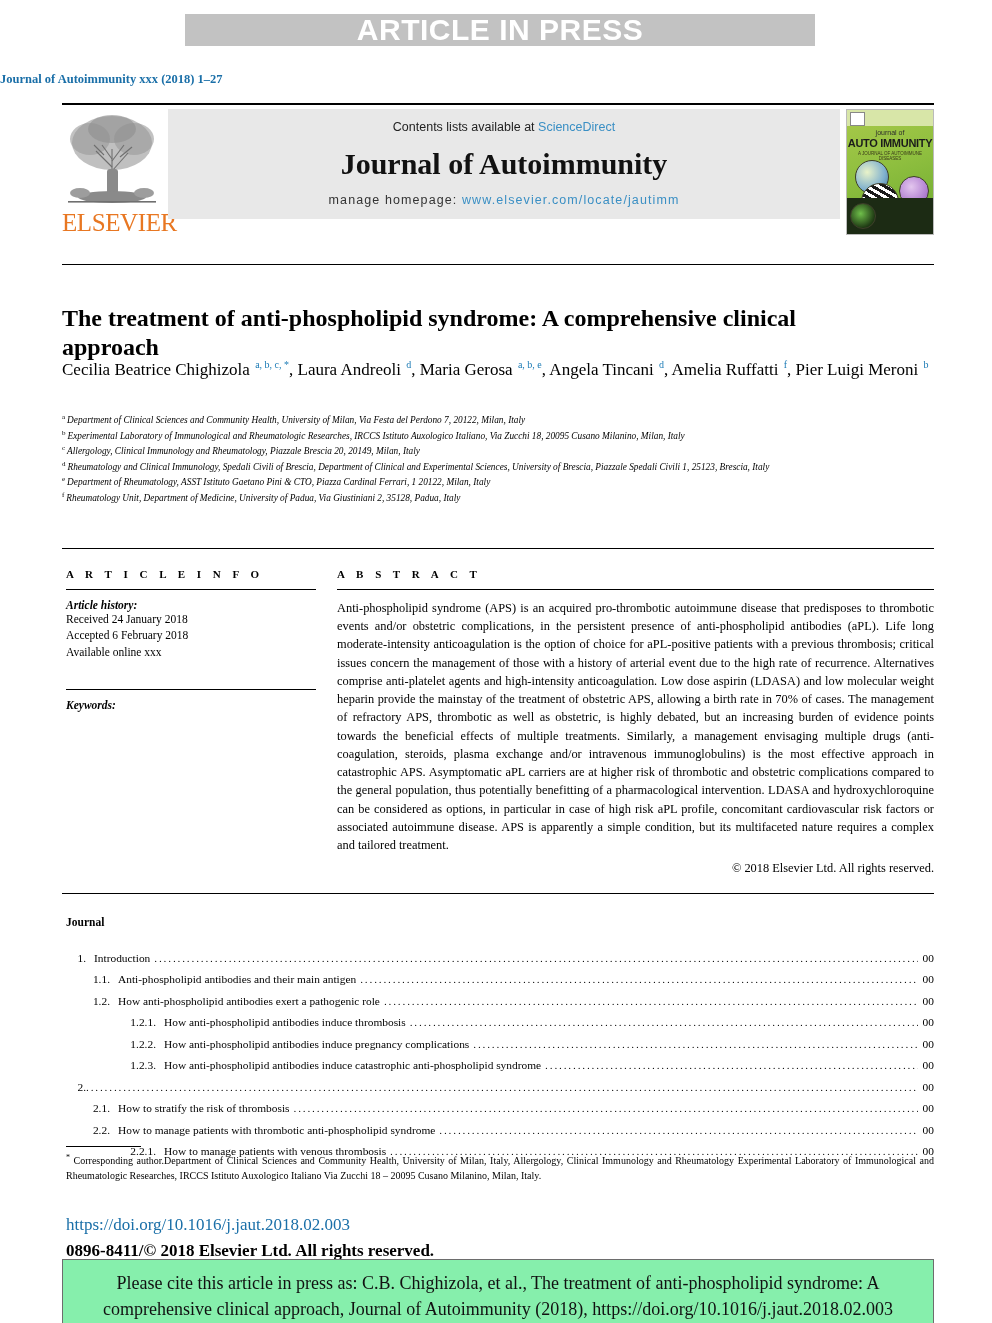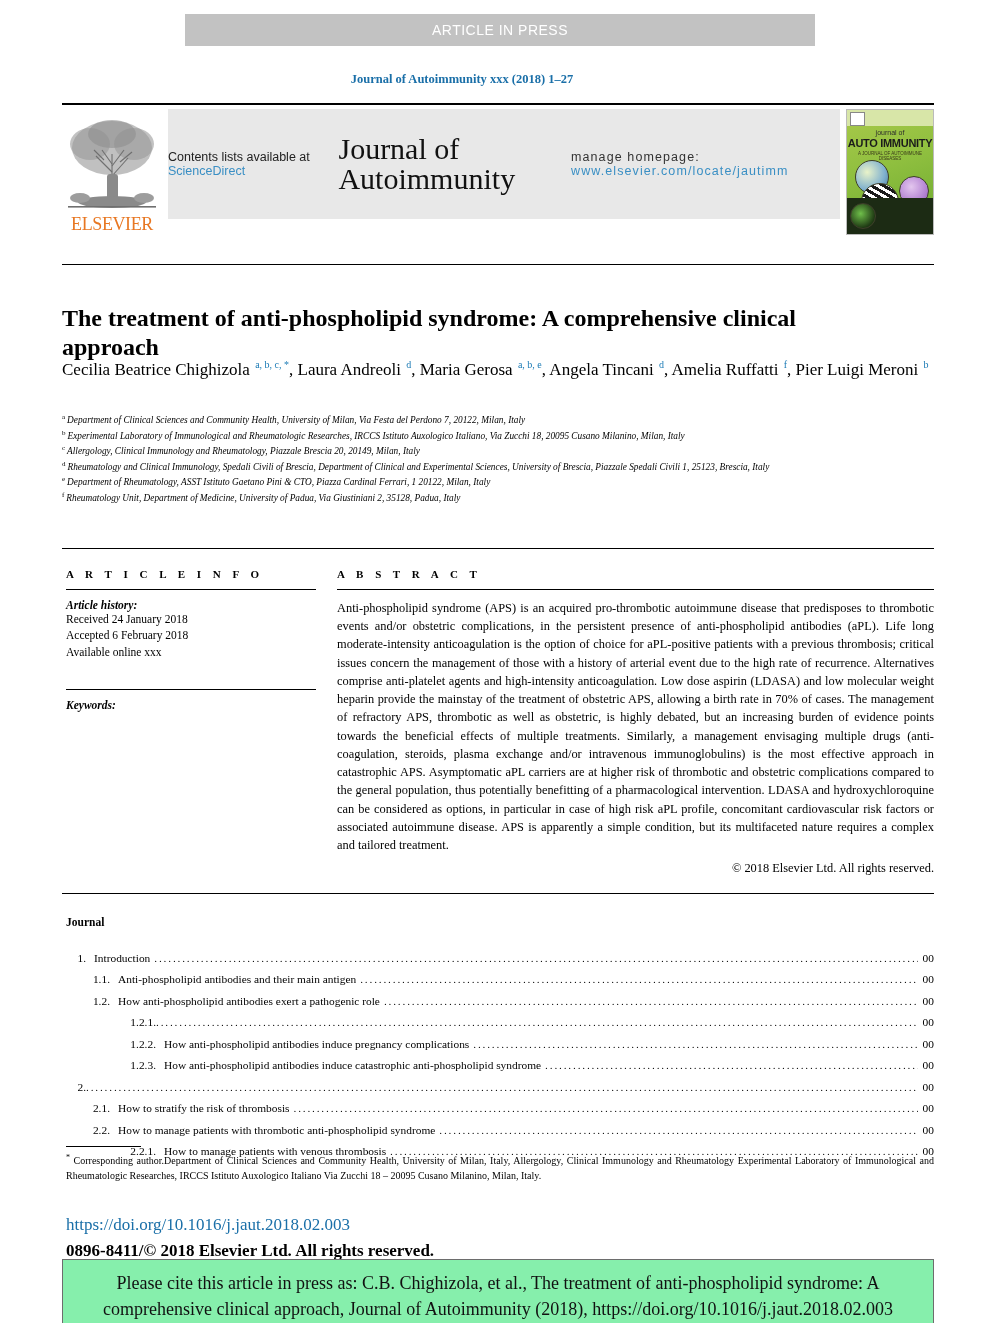--- a/index.html
+++ b/index.html
@@ -24,32 +24,32 @@
     width: 630px;
     height: 32px;
     background: #c2c2c2;
     display: flex;
     align-items: center;
     justify-content: center;
   }
   .press-banner-text {
     color: #ffffff;
     font-family: "Liberation Sans", sans-serif;
-    font-weight: normal;
-    font-size: 14px;
+    font-weight: bold;
+    font-size: 30px;
     letter-spacing: 0.5px;
   }
 
   
   .journal-ref {
     position: absolute;
     top: 72px;
     left: 0;
     width: 924px;
-    text-align: center;
+    text-align: left;
     color: #1a6fa8;
     font-family: "Liberation Serif", serif;
     font-weight: bold;
     font-size: 12.5px;
   }
 
   
   .masthead {
     position: absolute;
     left: 62px;
@@ -69,53 +69,54 @@
     align-items: center;
     padding-bottom: 2px;
   }
   .elsevier-tree {
     width: 96px;
     height: 100px;
   }
   .elsevier-word {
     color: #e87722;
     font-family: "Liberation Serif", serif;
-    font-size: 18px;
+    font-size: 25px;
     letter-spacing: -0.4px;
     line-height: 1;
     margin-top: 1px;
     width: 100px;
     text-align: center;
   }
   .masthead-center {
     flex: 1 1 auto;
     background: #e8e8e8;
     margin-left: 6px;
     margin-right: 6px;
     display: flex;
-    flex-direction: row;
+    flex-direction: column;
     justify-content: space-between;
     align-items: center;
     padding: 11px 0 12px 0;
     height: 110px;
     box-sizing: border-box;
   }
   .contents-line {
     font-family: "Liberation Sans", sans-serif;
     font-size: 12.5px;
     color: #222;
   }
   .contents-line .sd-link {
     color: #3a8fc4;
   }
   .journal-name {
     font-family: "Liberation Serif", serif;
     font-size: 30px;
     color: #111;
     line-height: 1;
+    font-weight: bold;
   }
   .homepage-line {
     font-family: "Liberation Sans", sans-serif;
     font-size: 12.5px;
     color: #333;
     letter-spacing: 1.1px;
   }
   .homepage-line .hp-url {
     color: #3a8fc4;
   }
@@ -526,20 +527,21 @@
       <span class="toc-page">00</span>
     </div>
     <div class="toc-row lvl2">
       <span class="toc-num">1.2.</span>
       <span class="toc-label">How anti-phospholipid antibodies exert a pathogenic role</span>
       <span class="toc-dots">............................................................................................................................................................................................................................</span>
       <span class="toc-page">00</span>
     </div>
     <div class="toc-row lvl3">
       <span class="toc-num">1.2.1.</span>
+      <span class="toc-label">How anti-phospholipid antibodies induce thrombosis</span>
       <span class="toc-dots">............................................................................................................................................................................................................................</span>
       <span class="toc-page">00</span>
     </div>
     <div class="toc-row lvl3">
       <span class="toc-num">1.2.2.</span>
       <span class="toc-label">How anti-phospholipid antibodies induce pregnancy complications</span>
       <span class="toc-dots">............................................................................................................................................................................................................................</span>
       <span class="toc-page">00</span>
     </div>
     <div class="toc-row lvl3">

